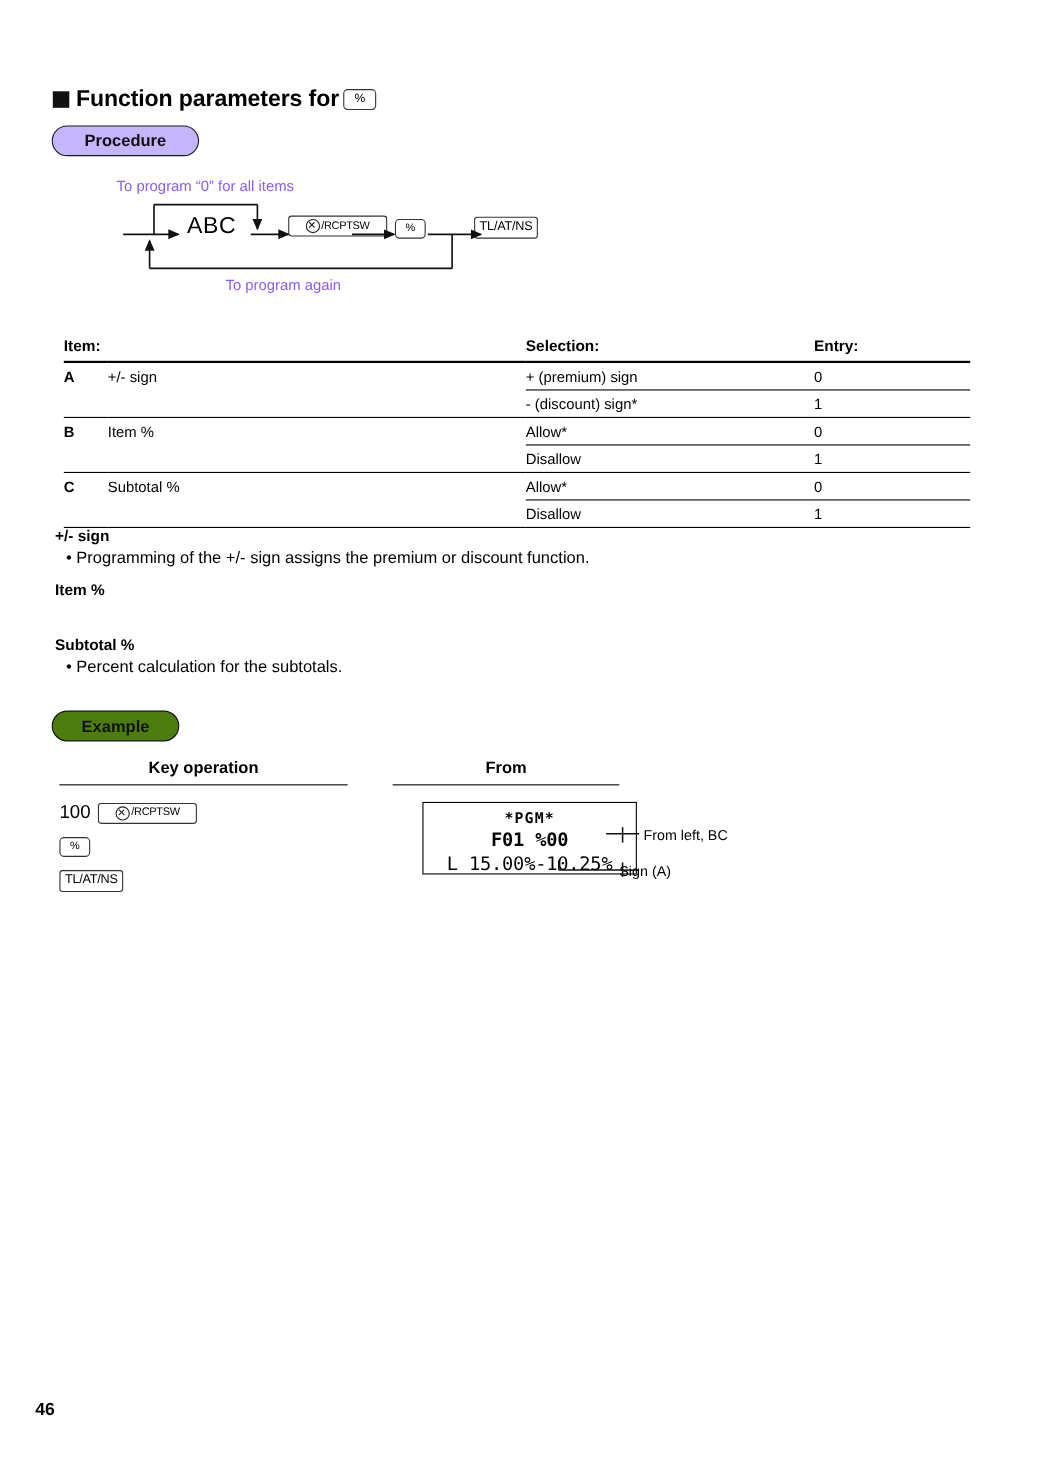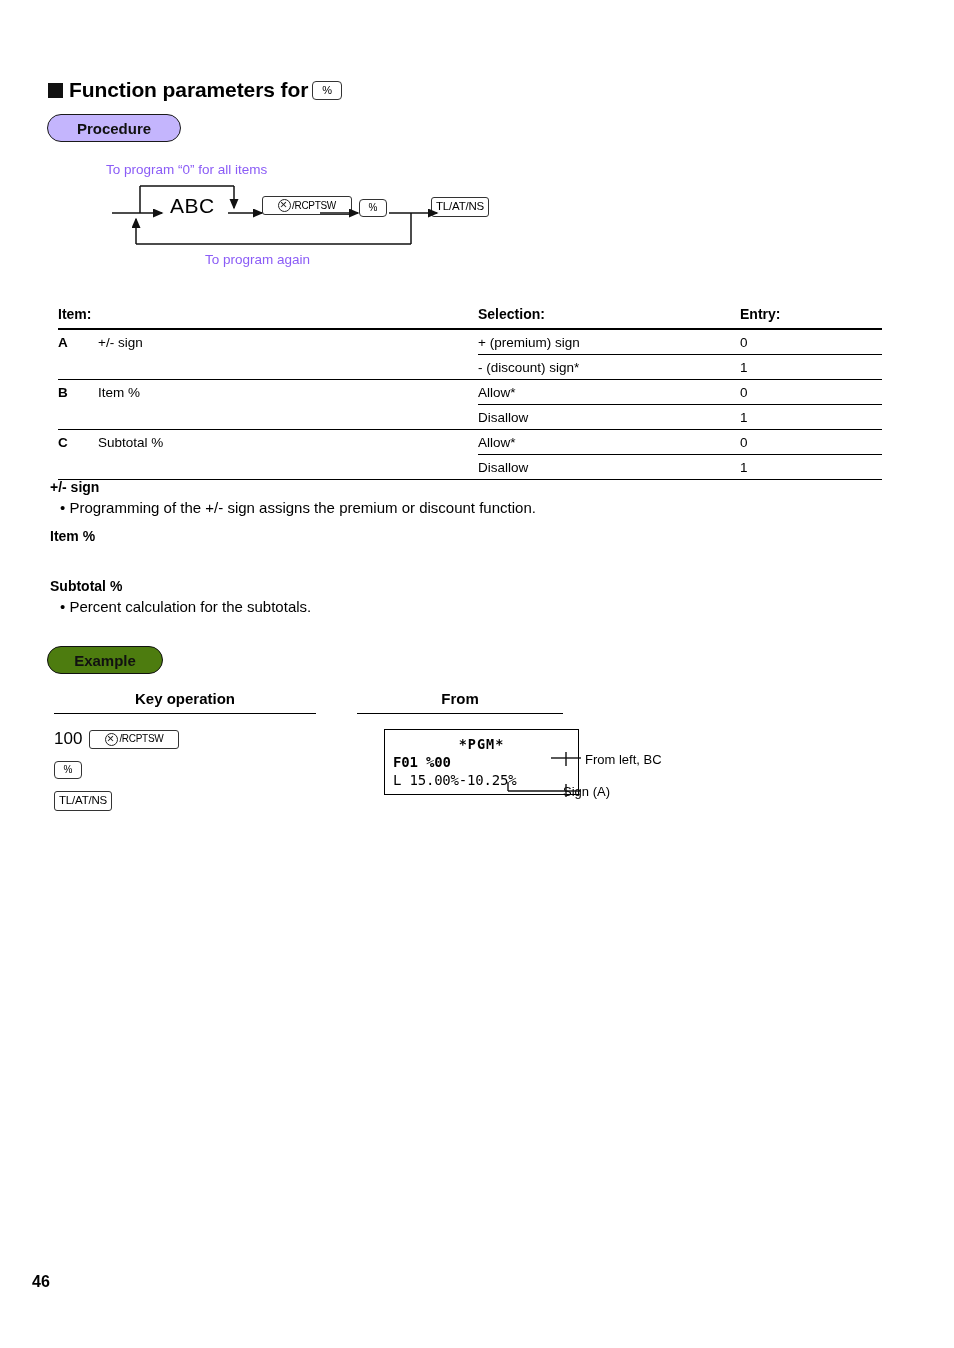--- a/index.html
+++ b/index.html
@@ -252,22 +252,22 @@
   }
   .rcpt-title {
     text-align: center;
     font-size: 13.5px;
     font-weight: bold;
     letter-spacing: 1px;
     margin-top: 6px;
   }
   .rcpt-line {
     display: flex;
-    justify-content: flex-start;
-    font-size: 14px;
+    justify-content: center;
+    font-size: 17px;
     padding: 0 8px;
     margin-top: 2px;
     letter-spacing: -0.2px;
   }
   .rcpt-line-1 { font-weight: bold; }
   .rcpt-lead {
     font-weight: bold;
   }
 
   

